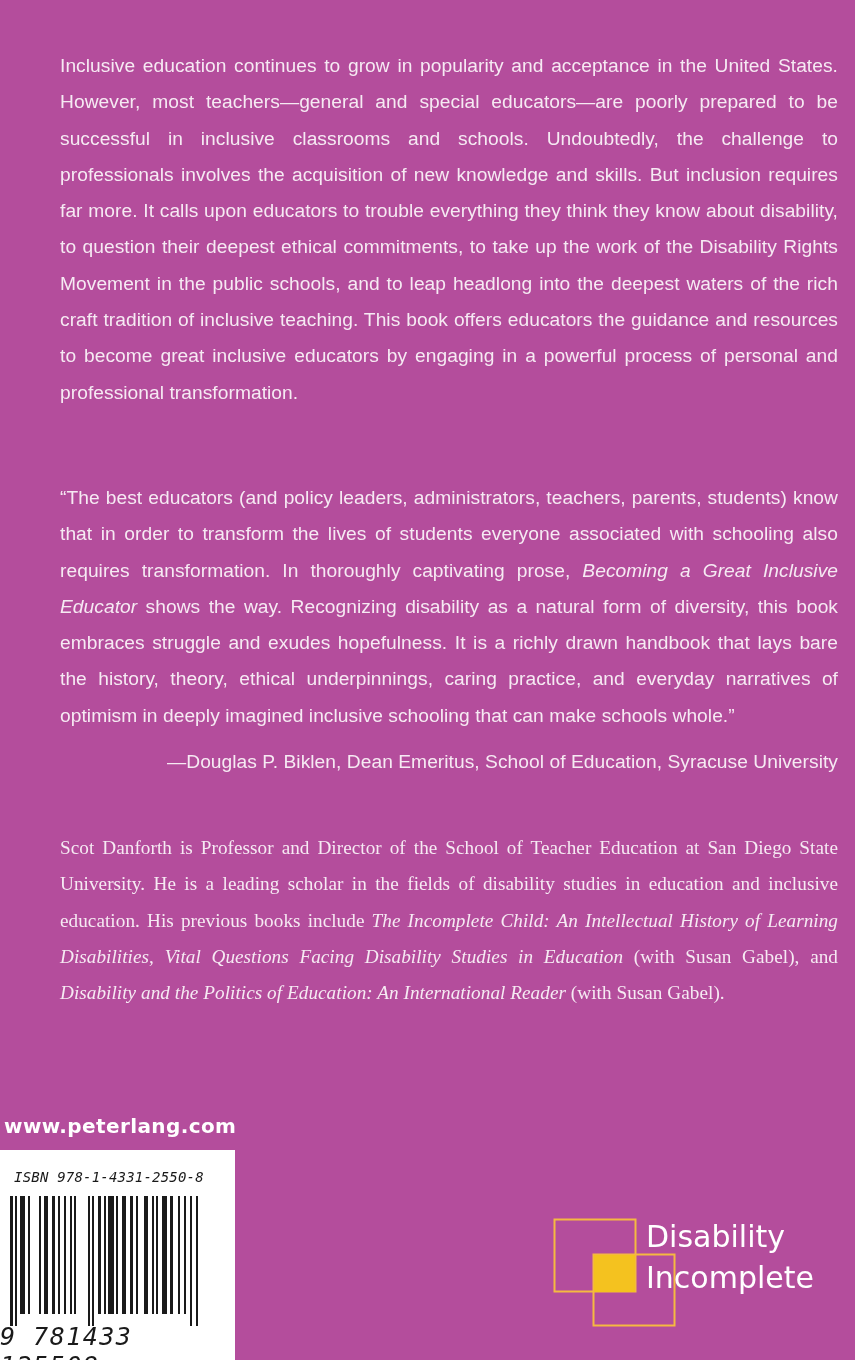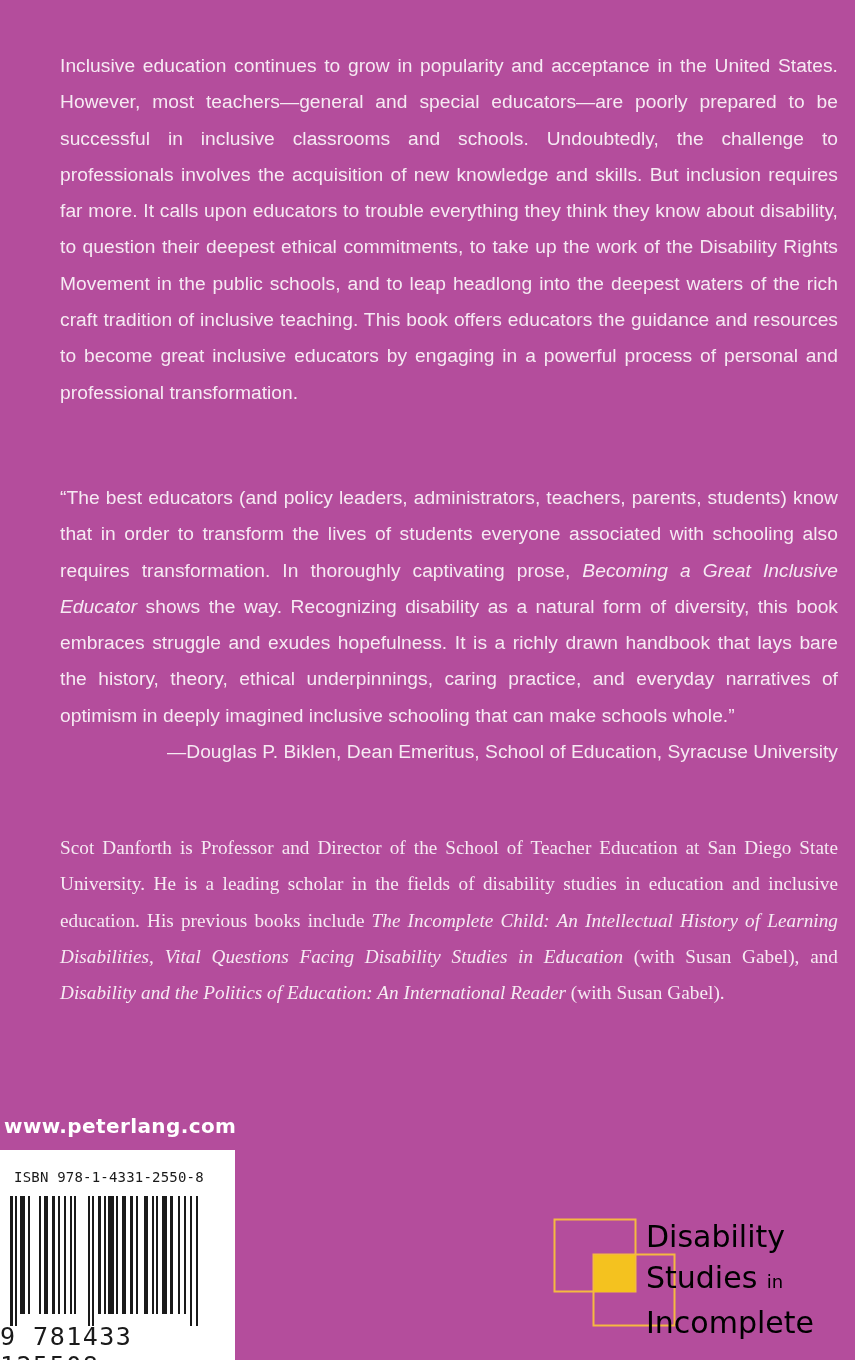--- a/index.html
+++ b/index.html
@@ -13,43 +13,43 @@
   .para {
     position:absolute; left:60px; width:778px;
     font-size:19.2px; line-height:36.3px; text-align:justify;
     letter-spacing:0.05px; margin:0;
     font-family:"Liberation Sans Narrow","Liberation Sans", sans-serif;
   }
   .para i { font-style:italic; }
   #p1 { top:48px; }
   #p2 { top:480px; }
   #p3 { top:830px;font-family:Liberation Serif, serif; }
-  .attribution { display:block; text-align:right; }
+  .attribution { display:block; text-align:right;margin-top:10px; }
   .url {
     position:absolute; left:4px; top:1114px;
     font-weight:bold; font-size:20px; color:#ffffff; letter-spacing:0.4px;
     font-family:"DejaVu Sans", sans-serif;
   }
   .barcode-box {
-    position:absolute; left:0; top:1150px; width:235px; height:210px; background:#ffffff;
+    position:absolute; left:0; top:1150px; width:235px; height:210px; background:#ffffff;font-style:italic;
   }
   .isbn {
     position:absolute; left:14px; top:19px; color:#1a1a1a;
     font-family:"DejaVu Sans Mono", monospace; font-size:14px; letter-spacing:0.2px;
   }
   .bars { position:absolute; left:0; top:46px; width:205px; height:130px; }
   .bar-digits {
     position:absolute; left:0; top:172px; color:#1a1a1a;
     font-family:"DejaVu Sans Mono", monospace; font-size:25px; letter-spacing:1.5px;
   }
   .series {
     position:absolute; left:553px; top:1218px; width:290px; height:120px;
   }
   .series-text {
-    position:absolute; left:93px; top:-2px; color:#000000;
+    position:absolute; left:93px; top:-2px; color:#ffffff;
     font-family:"DejaVu Sans", sans-serif; font-size:30px; line-height:41px;
   }
   .series-text .small { font-size:18px; }
 </style>
 </head>
 <body>
 
 <div class="page">
 
   <p class="para" id="p1">Inclusive education continues to grow in popularity and acceptance in the United States. However, most teachers—general and special educators—are poorly prepared to be successful in inclusive classrooms and schools. Undoubtedly, the challenge to professionals involves the acquisition of new knowledge and skills. But inclusion requires far more. It calls upon educators to trouble everything they think they know about disability, to question their deepest ethical commitments, to take up the work of the Disability Rights Movement in the public schools, and to leap headlong into the deepest waters of the rich craft tradition of inclusive teaching. This book offers educators the guidance and resources to become great inclusive educators by engaging in a powerful process of personal and professional transformation.</p>
@@ -104,18 +104,17 @@
   </div>
 
   <div class="series">
     <svg width="130" height="120" style="position:absolute;left:0;top:0">
       <rect x="1.5" y="1.5" width="81" height="72" fill="none" stroke="#f5b941" stroke-width="2"></rect>
       <rect x="40.5" y="36.5" width="81" height="71" fill="none" stroke="#f5b941" stroke-width="2"></rect>
       <rect x="41" y="37" width="41" height="37" fill="#f4c21f"></rect>
     </svg>
     <div class="series-text">
       <div>Disability</div>
-      <div><span>Studies</span> <span class="small">in</span></div>
       <div>Incomplete</div>
     </div>
   </div>
 
 </div>
 
 </body></html>

